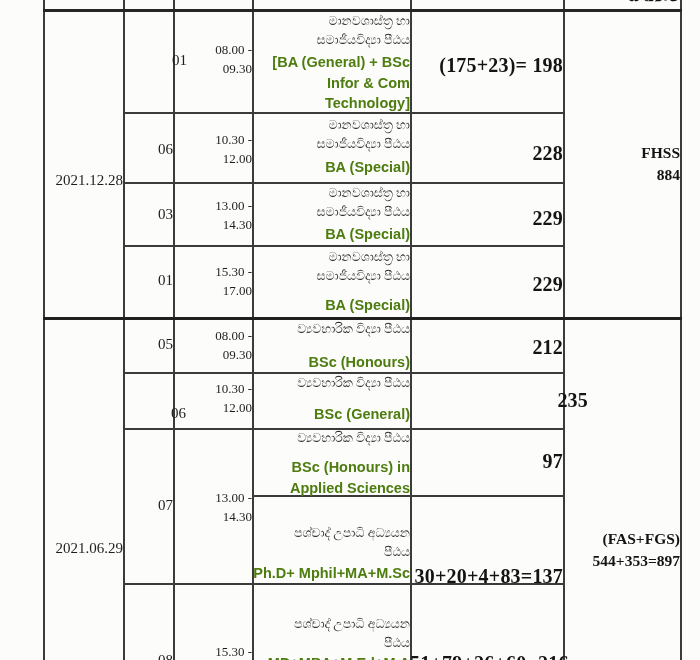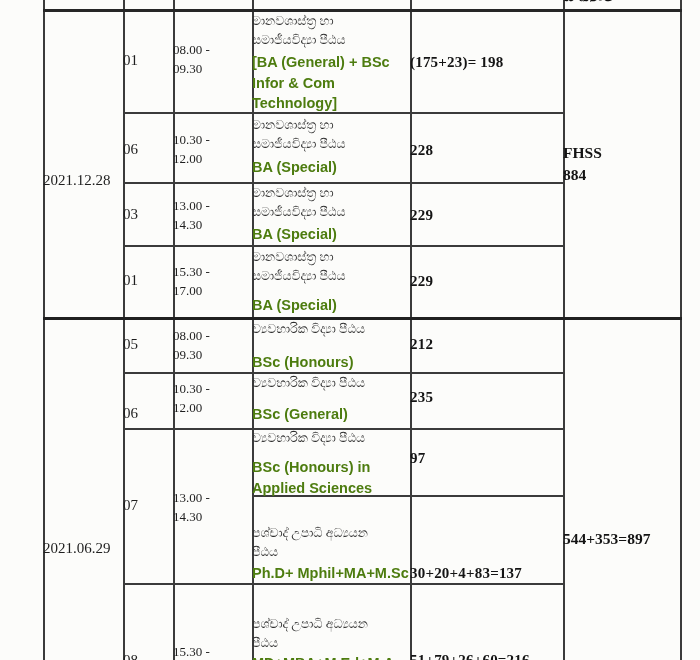--- a/index.html
+++ b/index.html
@@ -5,28 +5,28 @@
   html,body{margin:0;padding:0;background:#e8e8e6;}
   .page{
     position:relative; width:700px; height:660px; margin:0 auto;
     background:#fcfcfa; overflow:hidden;
     font-family:"Liberation Serif", serif; color:#1e1e1e;
   }
   .vl{position:absolute; top:0; bottom:0; width:1.5px; background:#3b3b3b;}
   .hl{position:absolute; height:1.5px; background:#3b3b3b;}
   .hl.thick2{height:2.5px; background:#262626;}
   .hl.thick3{height:3px; background:#202020;}
-  .cell{position:absolute; text-align:left;}
+  .cell{position:absolute; text-align:right;}
   .serif15{font-size:15px;}
   .time{font-size:13px; line-height:1.45;}
   .sinhala{font-size:12.5px; line-height:1.5; color:#2e2e2e;}
   .sinhala div{white-space:nowrap;}
   .en-bold{font-family:"Liberation Sans", sans-serif; font-weight:700;
            font-size:14.5px; line-height:1.42; color:#4d7c0f;}
-  .count{font-weight:700; font-size:15px; color:#141414; letter-spacing:.2px;}
+  .count{font-weight:700; font-size:20px; color:#141414; letter-spacing:.2px;}
   .faculty{font-weight:700; font-size:15.5px; line-height:1.4; color:#141414;}
   .frag{font-weight:700; font-size:16px; line-height:1; color:#111;}
 </style>
 </head>
 <body>
 
 <div class="page">
 
   <div class="vl" style="left:43px"></div>
   <div class="vl" style="left:123px"></div>
@@ -103,20 +103,21 @@
   <div class="cell sinhala" style="left:252px; top:248px; width:158px">
     <div>මානවශාස්ත්‍ර හා</div>
     <div>සමාජීයවිද්‍යා පීඨය</div>
   </div>
   <div class="cell en-bold" style="left:252px; top:295px; width:158px">BA (Special)</div>
   <div class="cell count" style="left:410px; top:273px; width:153px">229</div>
 
   <div class="cell serif15" style="left:43px; top:540px; width:80px">2021.06.29</div>
 
   <div class="cell faculty" style="left:563px; top:528px; width:117px">
+    <div>(FAS+FGS)</div>
     <div>544+353=897</div>
   </div>
 
   <div class="cell serif15" style="left:123px; top:336px; width:50px">05</div>
   <div class="cell time" style="left:173px; top:327px; width:79px">
     <div>08.00 -</div>
     <div>09.30</div>
   </div>
   <div class="cell sinhala" style="left:252px; top:320px; width:158px">ව්‍යවහාරික විද්‍යා පීඨය</div>
   <div class="cell en-bold" style="left:252px; top:352px; width:158px">BSc (Honours)</div>

